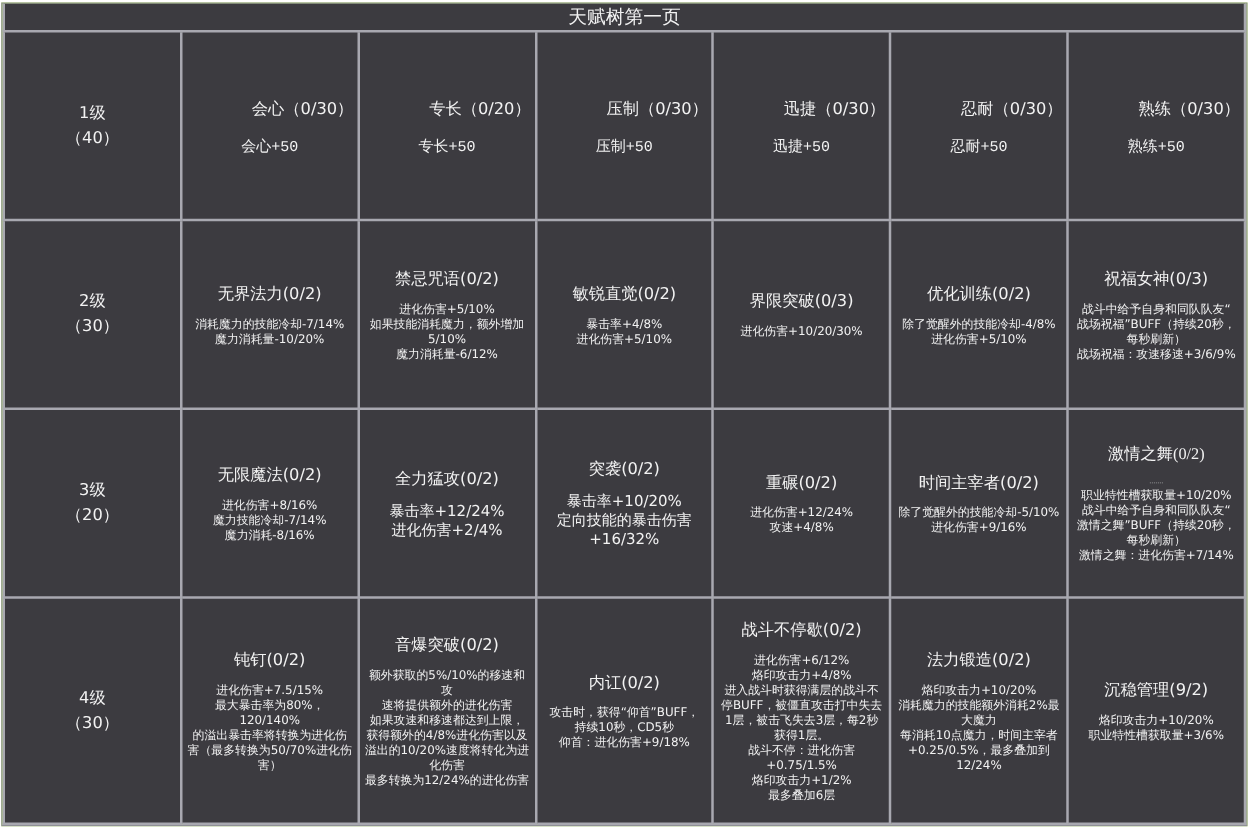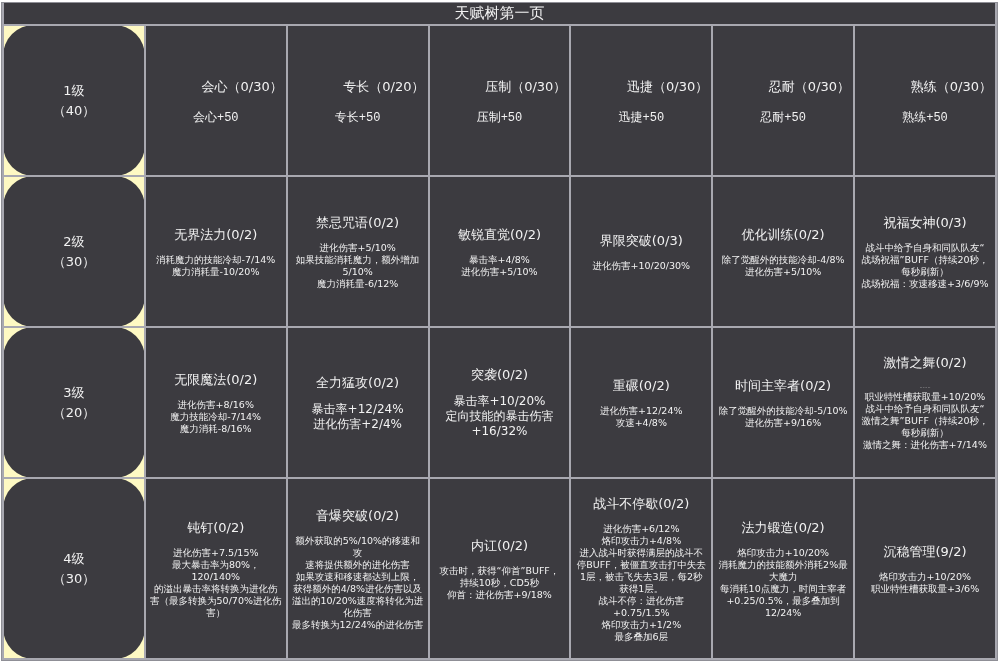--- a/index.html
+++ b/index.html
@@ -1,24 +1,24 @@
 <!DOCTYPE html>
 <html><head>
 <meta charset="utf-8">
 <style>
   html, body { margin: 0; padding: 0; background: #ffffff; }
   body { width: 1000px; height: 664px; position: relative; overflow: hidden;
          font-family: "DejaVu Sans", "Liberation Sans", sans-serif; color: #f2f2f2; }
   .sheet { position: absolute; left: 1px; top: 2px; width: 997px; height: 659px;
-           background: #fef9c3; border: 1px solid #8f8f96; box-sizing: border-box; }
+           background: #bef264; border: 1px solid #8f8f96; box-sizing: border-box; }
   table { border-collapse: collapse; width: 100%; height: 100%; table-layout: fixed; }
   td { border: 2px solid #a8a8b0; text-align: center; vertical-align: middle; padding: 2px 3px;
        background: #3c3b40; }
   tr.title-row td { height: 21px; font-size: 15px; padding: 0; border-top: none; }
-  td.level { width: 52px; font-size: 13px; line-height: 20px; border-radius: 31px; }
+  td.level { width: 52px; font-size: 13px; line-height: 20px; }
   .name { font-size: 13px; margin-bottom: 10px; }
   .desc { font-size: 9.5px; line-height: 12px; }
   .r1 .name { margin-bottom: 16px; text-align: right; }
   .r1 .desc { font-size: 12px; font-family: Liberation Mono, monospace; }
   .big .desc { font-size: 12px; line-height: 15px; }
   .tiny { font-size: 5px; line-height: 7px; color: #cfcfcf; }
 </style>
 </head>
 <body>
 
@@ -159,21 +159,21 @@
             </div>
           </td>
           <td class="talent">
             <div class="name">时间主宰者(0/2)</div>
             <div class="desc">
               <div>除了觉醒外的技能冷却-5/10%</div>
               <div>进化伤害+9/16%</div>
             </div>
           </td>
           <td class="talent">
-            <div class="name" style="margin-bottom: 12px;">激情之舞(0/2)</div>
+            <div class="name" style="margin-bottom: 12px; font-family: Liberation Serif, serif;">激情之舞(0/2)</div>
             <div class="tiny">·······</div>
             <div class="desc">
               <div>职业特性槽获取量+10/20%</div>
               <div>战斗中给予自身和同队队友“</div>
               <div>激情之舞”BUFF（持续20秒，</div>
               <div>每秒刷新）</div>
               <div>激情之舞：进化伤害+7/14%</div>
             </div>
           </td>
         </tr>

